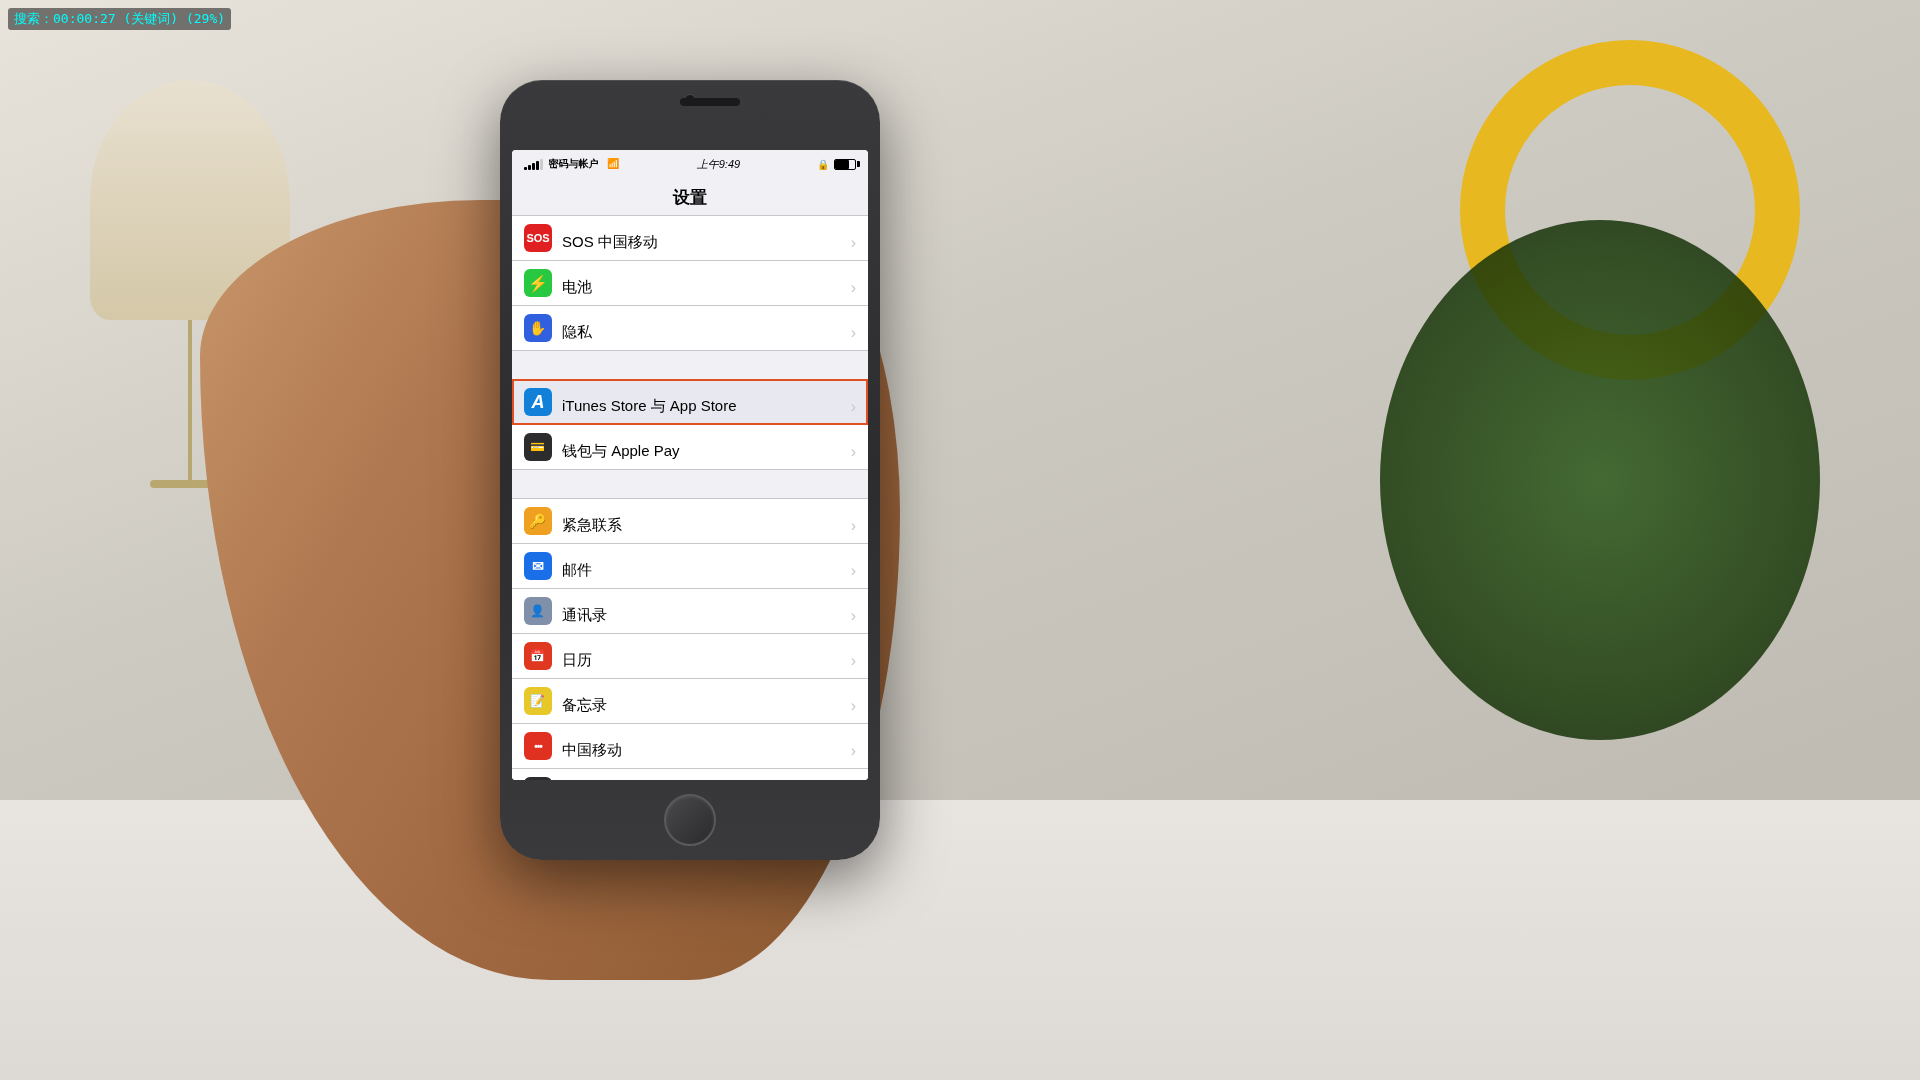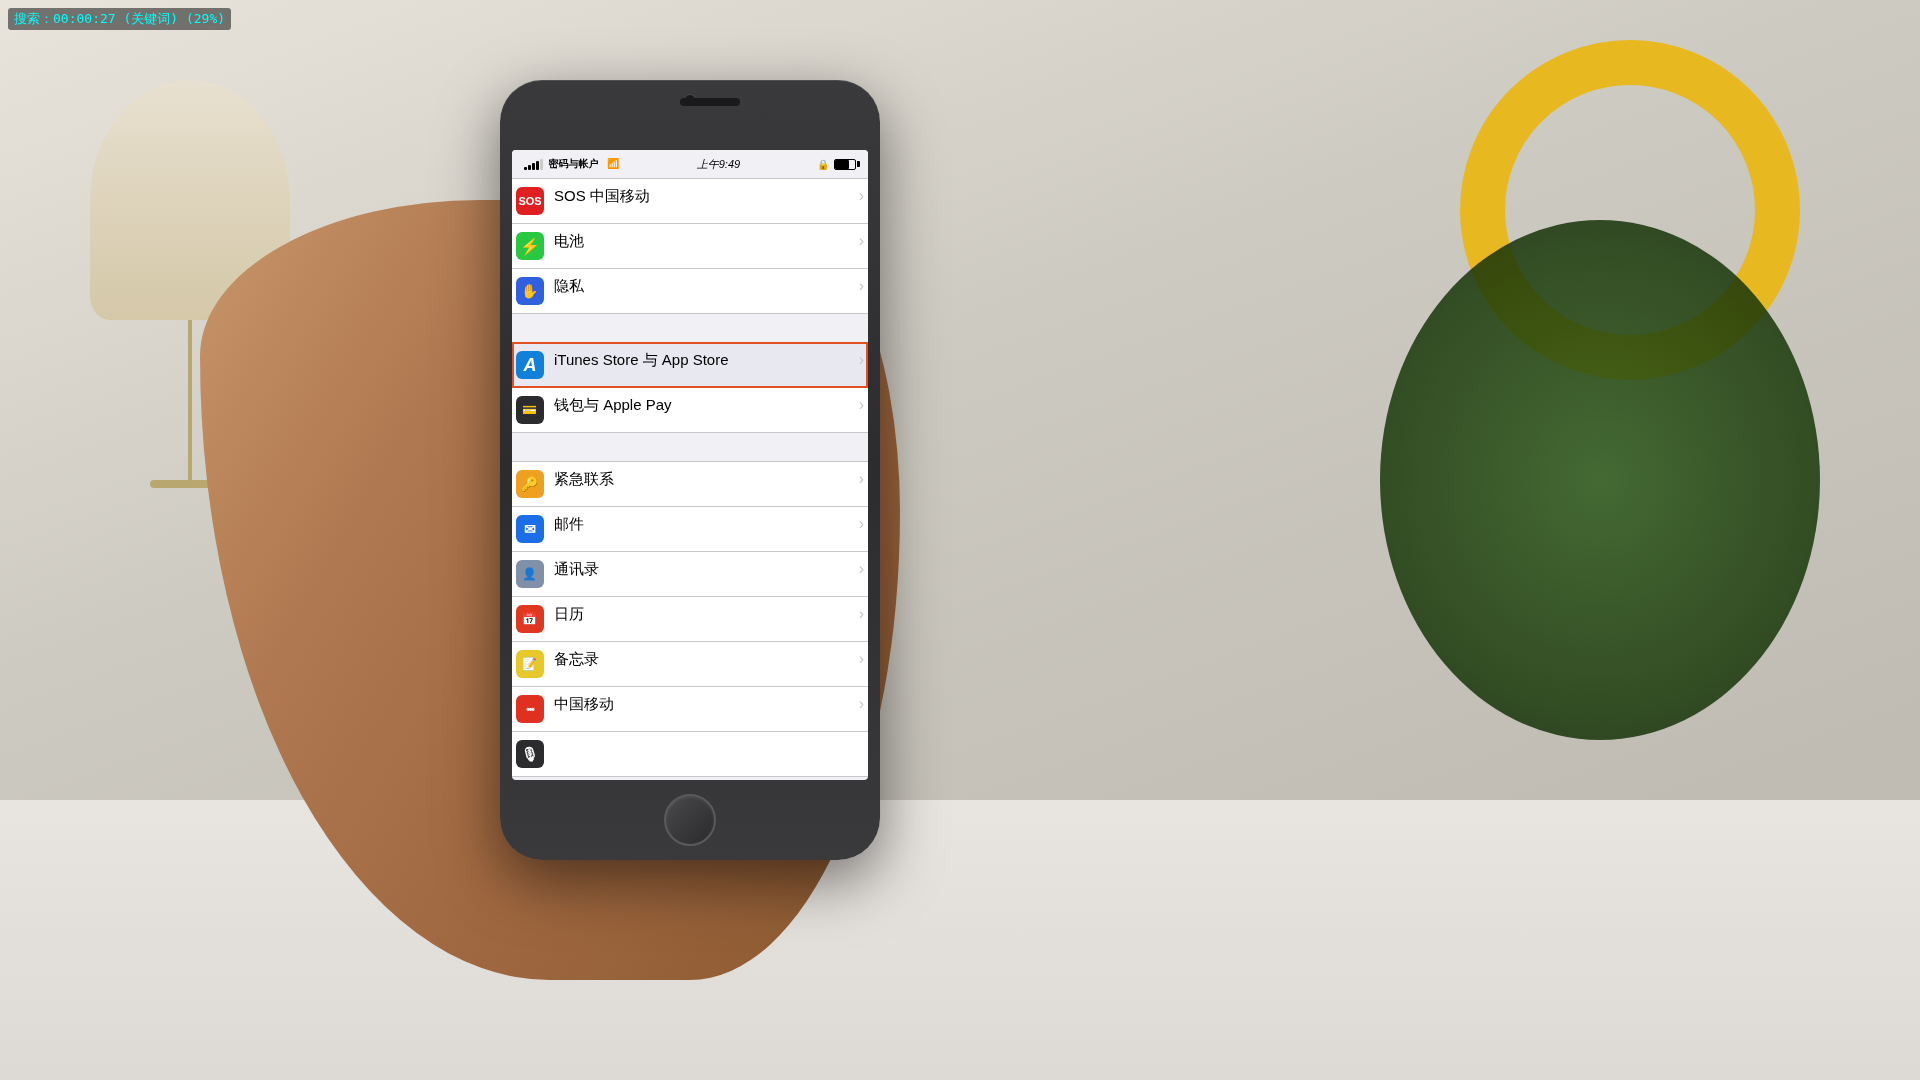--- a/index.html
+++ b/index.html
@@ -204,24 +204,24 @@
       background: #f0f0f5;
       overflow-y: auto;
     }
 
     .settings-section {
       margin-bottom: 0;
     }
 
     .settings-item {
       display: flex;
-      align-items: flex-start;
+      align-items: flex-end;
       background: #fff;
       border-bottom: 0.5px solid #c8c8cc;
-      padding: 8px 4px;
+      padding: 8px 12px;
       min-height: 44px;
       position: relative;
     }
 
     .settings-item:first-child {
       border-top: 0.5px solid #c8c8cc;
     }
 
     .settings-item.highlighted {
       background: #e8e8f0;
@@ -355,20 +355,21 @@
         </div>
         <div class="status-center">上午9:49</div>
         <div class="status-right">
           <span>🔒</span>
           <span class="battery-icon">
             <div class="battery-fill"></div>
           </span>
         </div>
       </div>
 
+      <div class="settings-title">设置</div>
 
       <div class="settings-list">
 
         <div class="settings-section">
           <div class="settings-item">
             <div class="item-icon icon-sos">SOS</div>
             <span class="item-label">SOS 中国移动</span>
             <span class="item-chevron">›</span>
           </div>
           <div class="settings-item">

